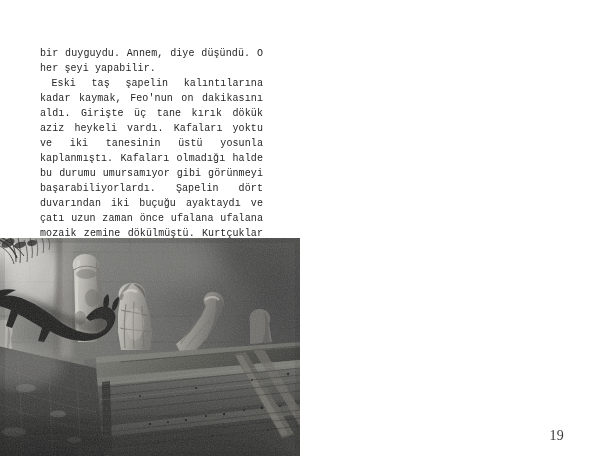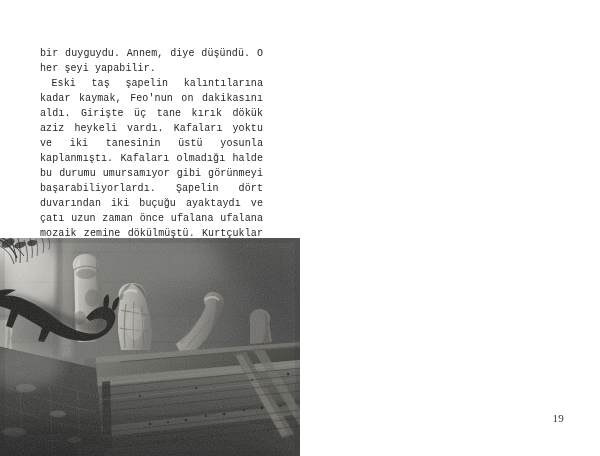--- a/index.html
+++ b/index.html
@@ -59,22 +59,22 @@
     width: 223px;
   }
 
   
   .noslast { text-align-last: left; }
 
   
   .folio {
     position: absolute;
     right: 36px;
-    bottom: 32px;
-    font-size: 11px;
+    bottom: 12px;
+    font-size: 14px;
     color: #3a3a3a;
     letter-spacing: 0.02em;
   }
 
   
   .illus-wrap {
     position: absolute;
     left: 0;
     top: 238px;
     width: 300px;

